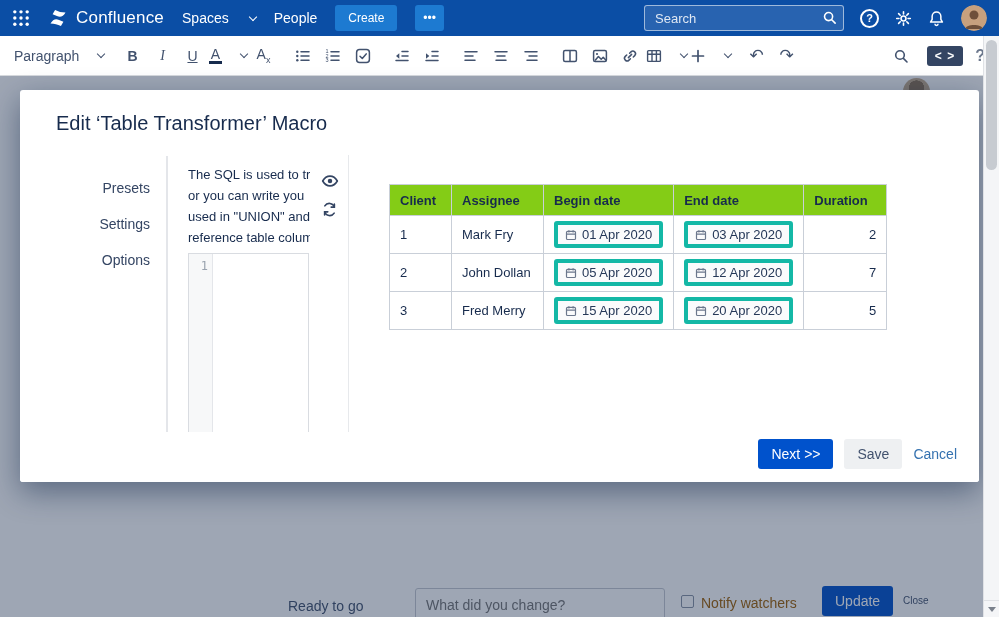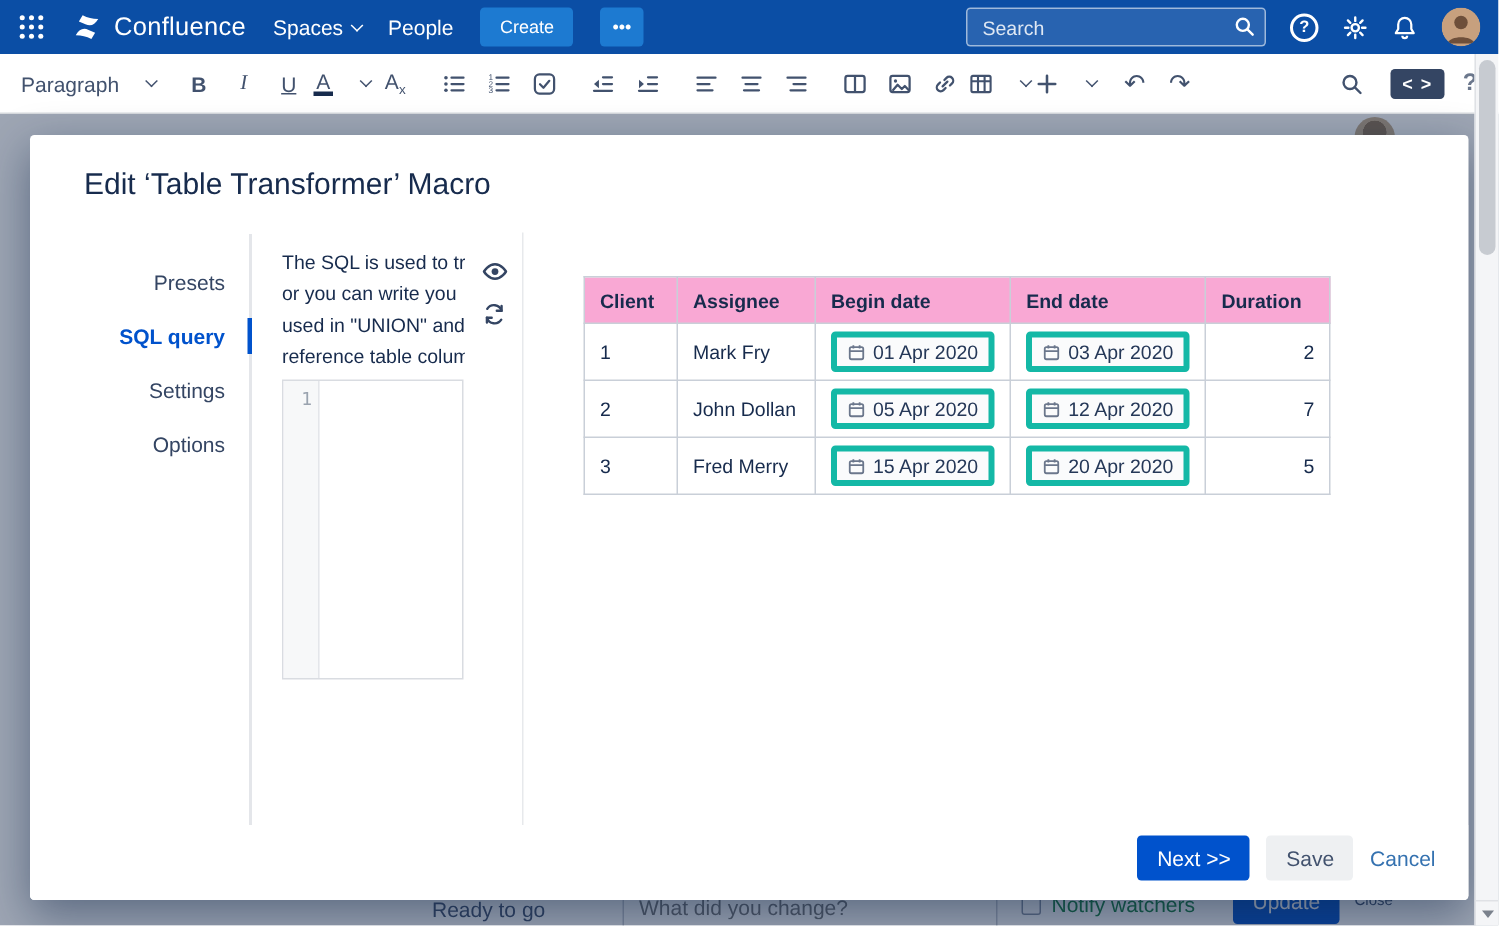--- a/index.html
+++ b/index.html
@@ -7,21 +7,21 @@
   body {
     position: relative; overflow: hidden; background: #fff;
     font-family: "Liberation Sans", sans-serif; color: #172b4d;
   }
   
   .nav {
     position: absolute; left:0; top:0; width:999px; height:36px;
     background: var(--nav-bg, #0b4ea5);
     display:flex; align-items:center; padding:0 12px; gap:18px; z-index:5;
   }
-  .nav .navitem { color:#fff; font-size:14px; display:flex; align-items:center; gap:6px; cursor:pointer; background:none; border:none; }
+  .nav .navitem { color:#fff; font-size:14px; display:flex; align-items:center; gap:21px; cursor:pointer; background:none; border:none; }
   .brand { display:flex; align-items:center; gap:8px; color:#fff; }
   .brand-name { font-size:17px; color:#fff; letter-spacing:.2px; }
   .btn-navblue { background: var(--create-btn,#1d7ad1); color:#fff; border:none; border-radius:3px; padding:6px 13px; font-size:12px; cursor:pointer; }
   .nav-right { margin-left:auto; display:flex; align-items:center; gap:16px; }
   .nav-search { position:relative; }
   .nav-search input {
     width:200px; height:26px; background:rgba(255,255,255,.12);
     border:1px solid rgba(255,255,255,.55); border-radius:3px;
     color:#fff; font-size:13px; padding:0 28px 0 10px; outline:none;
     font-family:"Liberation Sans",sans-serif;
@@ -51,55 +51,55 @@
   .src-badge { background:#344563; color:#fff; border:none; border-radius:3px; padding:3px 8px; font-size:12px; font-weight:bold; letter-spacing:1px; cursor:pointer; }
   .tb-help { background:none; border:none; color:#6b778c; font-size:16px; font-weight:bold; cursor:pointer; }
   .glyph { font-size:17px; line-height:1; }
   
   .page-under { position:absolute; left:0; top:76px; width:999px; height:541px; background:#fff; z-index:1; }
   .bp-avatar { position:absolute; left:903px; top:2px; width:27px; height:27px; border-radius:50%;
     background:radial-gradient(circle at 50% 38%, #8a7154 0 36%, #c3ab8c 37% 100%); border:none; cursor:pointer; }
   .bp-status { position:absolute; left:288px; top:522px; font-size:14px; color:#42526e; }
   .bp-input { position:absolute; left:415px; top:512px; width:250px; height:34px; border:1px solid #c4c9d0;
     border-radius:3px; padding:0 10px; font-size:14px; color:#505f79; font-family:"Liberation Sans",sans-serif; }
-  .bp-check { position:absolute; left:681px; top:519px; display:flex; align-items:center; gap:7px; font-size:14px; color:#15803d; cursor:pointer; }
+  .bp-check { position:absolute; left:681px; top:519px; display:flex; align-items:flex-start; gap:7px; font-size:14px; color:#a16207; cursor:pointer; }
   .checkbox { width:13px; height:13px; border:1px solid #8993a4; border-radius:2px; background:#fff; }
   .bp-update { position:absolute; left:822px; top:510px; }
   .btn-primary { background:var(--accent,#0052cc); color:#fff; border:none; border-radius:3px; padding:7px 13px; font-size:14px; cursor:pointer; }
   .bp-close { position:absolute; left:903px; top:519px; background:none; border:none; font-size:10px; color:#42526e; cursor:pointer; }
   
   .overlay { position:absolute; left:0; top:76px; width:999px; height:541px; background:rgba(23,43,77,.42); z-index:10; }
   
   .scroll { position:absolute; right:0; top:36px; width:16px; height:581px; background:#f4f5f7; border-left:1px solid #dfe1e5; z-index:60; }
   .thumb { position:absolute; left:2px; right:2px; top:4px; height:130px; background:#c7cbd1; border-radius:6px; cursor:grab; }
   .sdown { position:absolute; left:0; bottom:0; width:15px; height:17px; background:#f4f5f7; border-top:1px solid #dfe1e5;
     display:flex; align-items:center; justify-content:center; cursor:pointer; }
   .tri { width:0; height:0; border-left:4px solid transparent; border-right:4px solid transparent; border-top:5px solid #7a818c; }
   
-  .modal { position:absolute; left:20px; top:90px; width:959px; height:510px; background:#fff; border-radius:3px;
+  .modal { position:absolute; left:20px; top:90px; width:959px; height:392px; background:#fff; border-radius:3px;
     box-shadow:0 10px 30px rgba(9,30,66,.45); z-index:50; overflow:hidden; }
   .modal-title { position:absolute; left:36px; top:22px; font-size:20px; font-weight:500; color:#172b4d; }
   .tabs { position:absolute; left:0; top:66px; width:148px; height:400px; border-right:2px solid #e4e6ea; padding-top:14px; }
   .tab { text-align:right; padding:10px 16px; font-size:14px; color:#344563; position:relative; cursor:pointer; }
   .tab.active { color:var(--accent,#0052cc); font-weight:bold; }
   .tab.active::after { content:""; position:absolute; right:-2px; top:6px; bottom:6px; width:3px; background:var(--accent,#0052cc); }
   .desc { position:absolute; left:168px; top:74px; width:122px; overflow:hidden; font-size:13px; line-height:21px;
     color:#172b4d; white-space:nowrap; }
   .code-box { position:absolute; left:168px; top:163px; width:121px; height:200px; border:1px solid #d9dce1;
     display:flex; font-family:"DejaVu Sans Mono",monospace; font-size:12px; overflow:hidden; background:#fff; cursor:text; }
   .gutter { width:24px; background:#f7f8f9; border-right:1px solid #e4e6ea; color:#9aa3af; text-align:right; padding:5px 4px 0 0; }
   .code-line { padding:5px 0 0 5px; color:#c2336f; white-space:pre; }
   .mini-icons { position:absolute; left:301px; top:82px; display:flex; flex-direction:column; gap:11px; color:#344563; }
   .mini-icons button { background:none; border:none; color:#344563; cursor:pointer; display:flex; }
   .vline { position:absolute; left:328px; top:65px; width:1px; height:400px; background:#e7e9ec; }
   
   .preview-wrap { position:absolute; left:369px; top:94px; }
   .preview-table { border-collapse:collapse; table-layout:fixed; font-size:13px; color:#172b4d; }
   .preview-table th, .preview-table td { border:1px solid #c9cfd8; padding:5px 10px; text-align:left; height:31px; }
-  .preview-table th { background:#f9a8d4; font-weight:bold; }
+  .preview-table th { background:#84cc16; font-weight:bold; }
   .preview-table td.num { text-align:right; }
   .chip { display:inline-flex; align-items:center; gap:5px; border:4px solid #14b8a6; background:#fafbfc;
     border-radius:3px; padding:2px 7px; white-space:nowrap; color:#253858; }
   .chip svg { color:#6b778c; flex:none; }
   
   .modal-footer { position:absolute; left:0; bottom:0; width:100%; height:50px; display:flex; align-items:center; padding:0 22px 6px 36px; background:#fff; }
   .links { font-size:14px; color:#5e6c84; }
   .lnk { color:var(--link,#0052cc); cursor:pointer; }
   .footer-actions { margin-left:auto; display:flex; align-items:center; gap:11px; }
   .btn-neutral { background:#eef0f2; color:#42526e; border:none; border-radius:3px; padding:7px 13px; font-size:14px; cursor:pointer; }
@@ -344,21 +344,20 @@
   <div class="sdown">
     <span class="tri"></span>
   </div>
 </div>
 
 <div class="modal">
   <div class="modal-title">Edit ‘Table Transformer’ Macro</div>
 
   <div class="tabs">
     <div class="tab"><span>Presets</span></div>
-    <div class="tab active"><span>SQL query</span></div>
     <div class="tab"><span>Settings</span></div>
     <div class="tab"><span>Options</span></div>
   </div>
 
   <div class="desc">
     <div>The SQL is used to tr</div>
     <div>or you can write you</div>
     <div>used in "UNION" and</div>
     <div>reference table colum</div>
   </div>

